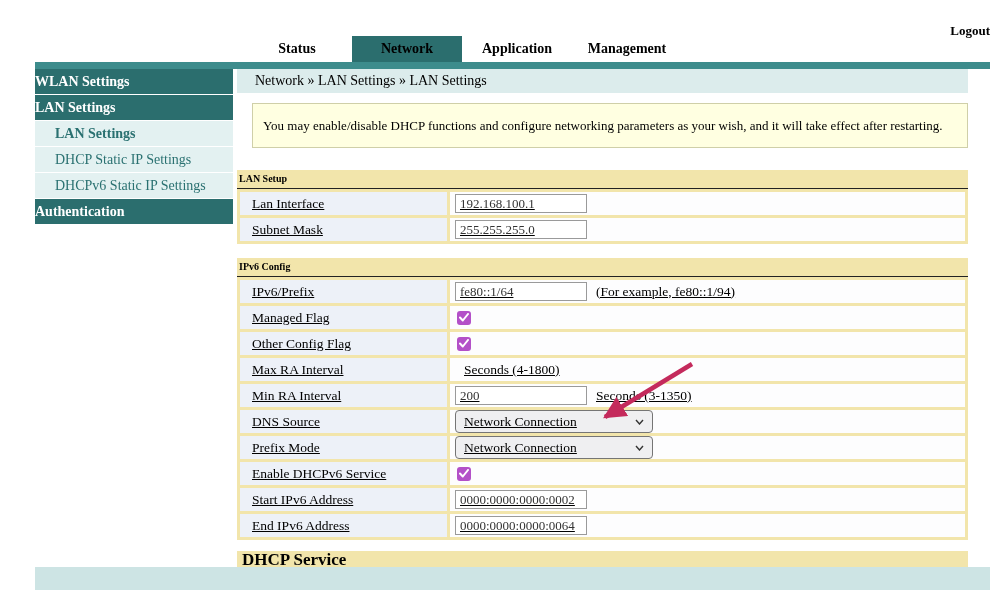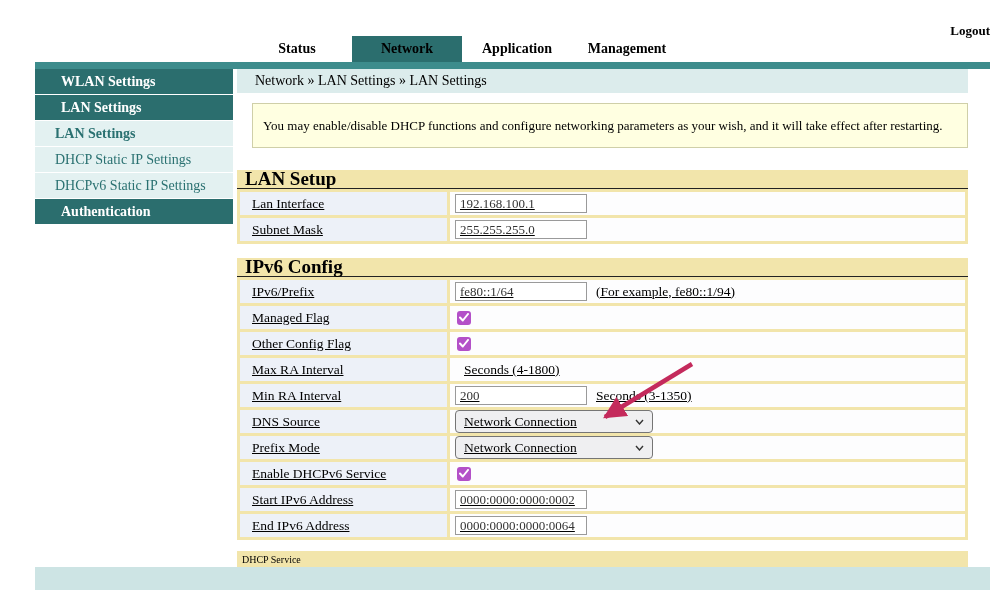--- a/index.html
+++ b/index.html
@@ -11,52 +11,52 @@
 
   .tabs{position:absolute;left:242px;top:36px;height:26px;display:flex;}
   .tab{width:110px;height:26px;line-height:26px;text-align:center;font-weight:bold;font-size:14px;cursor:pointer;}
   .tab.active{background:#2b6e6e;color:#000000;}
 
   .teal-bar{position:absolute;left:35px;top:62px;width:955px;height:7px;background:#3d8c8c;}
 
   
   .sidebar{position:absolute;left:35px;top:69px;width:198px;}
   .side-item{height:25px;line-height:25px;border-bottom:1px solid #fff;font-size:14px;cursor:pointer;}
-  .side-item.header{background:#2b6e6e;color:#fff;font-weight:bold;padding-left:26px;}
+  .side-item.header{background:#2b6e6e;color:#fff;font-weight:bold;padding-left:0;}
   .side-item.sub{background:#e3f1f1;color:#2a7171;padding-left:20px;}
   .side-item.sub.selected{font-weight:bold;}
 
   
   .breadcrumb{position:absolute;left:237px;top:69px;width:731px;height:24px;line-height:24px;
               background:#dcecec;font-size:14px;padding-left:18px;box-sizing:border-box;}
   .notice{position:absolute;left:252px;top:103px;width:716px;height:45px;background:#ffffe1;
           border:1px solid #cfcfa8;box-sizing:border-box;display:flex;align-items:center;
           padding-left:10px;font-size:13px;}
 
   .section{position:absolute;left:237px;width:731px;background:#f2e5ab;
            padding:0 3px 3px 3px;box-sizing:border-box;}
   .section.lan{top:170px;}
   .section.ipv6{top:258px;}
-  .sec-header{height:18px;line-height:18px;font-weight:bold;font-size:19px;
-              border-bottom:1.5px solid #222;margin:0 -3px;padding-left:8px;}
+  .sec-header{height:18px;line-height:18px;font-weight:bold;font-size:10px;
+              border-bottom:1.5px solid #222;margin:0 -3px;padding-left:2px;}
   .row{display:flex;height:23px;margin-top:3px;column-gap:3px;text-decoration:underline;}
   .cell-label{width:207px;background:#edf1f8;padding-left:12px;display:flex;align-items:center;
               font-size:13.5px;box-sizing:border-box;}
   .cell-value{flex:1;background:#fdfdfe;display:flex;align-items:center;padding-left:5px;}
   .cell-value input{width:126px;height:17px;border:1px solid #9a9a9a;font-family:"Liberation Serif",serif;
                     font-size:13px;padding:0 0 0 4px;color:#333;background:#fff;}
   .note{font-size:13.5px;margin-left:9px;}
   .checkbox{width:14px;height:14px;background:#b350c8;border-radius:3px;margin-left:2px;
             display:flex;align-items:center;justify-content:center;cursor:pointer;}
   .selectbox{height:21px;background:#efeff1;border:1px solid #757575;border-radius:4px;
              display:flex;align-items:center;padding:0 8px;font-size:13.5px;cursor:pointer;min-width:126px;gap:46px;}
   .selectbox .chev{margin-left:12px;display:flex;align-items:center;}
 
   .dhcp-header{position:absolute;left:237px;top:551px;width:731px;height:16px;background:#f2e5ab;
-               font-weight:normal;font-size:10px;line-height:17px;padding-left:5px;box-sizing:border-box;}
+               font-weight:bold;font-size:17px;line-height:17px;padding-left:5px;box-sizing:border-box;}
   .bottom-strip{position:absolute;left:35px;top:567px;width:955px;height:23px;background:#cde4e4;}
 
   .arrow-svg{position:absolute;left:560px;top:350px;width:160px;height:90px;pointer-events:none;}
 </style>
 </head>
 <body>
 
 <div class="canvas">
 
   <div class="logout">Logout</div>

